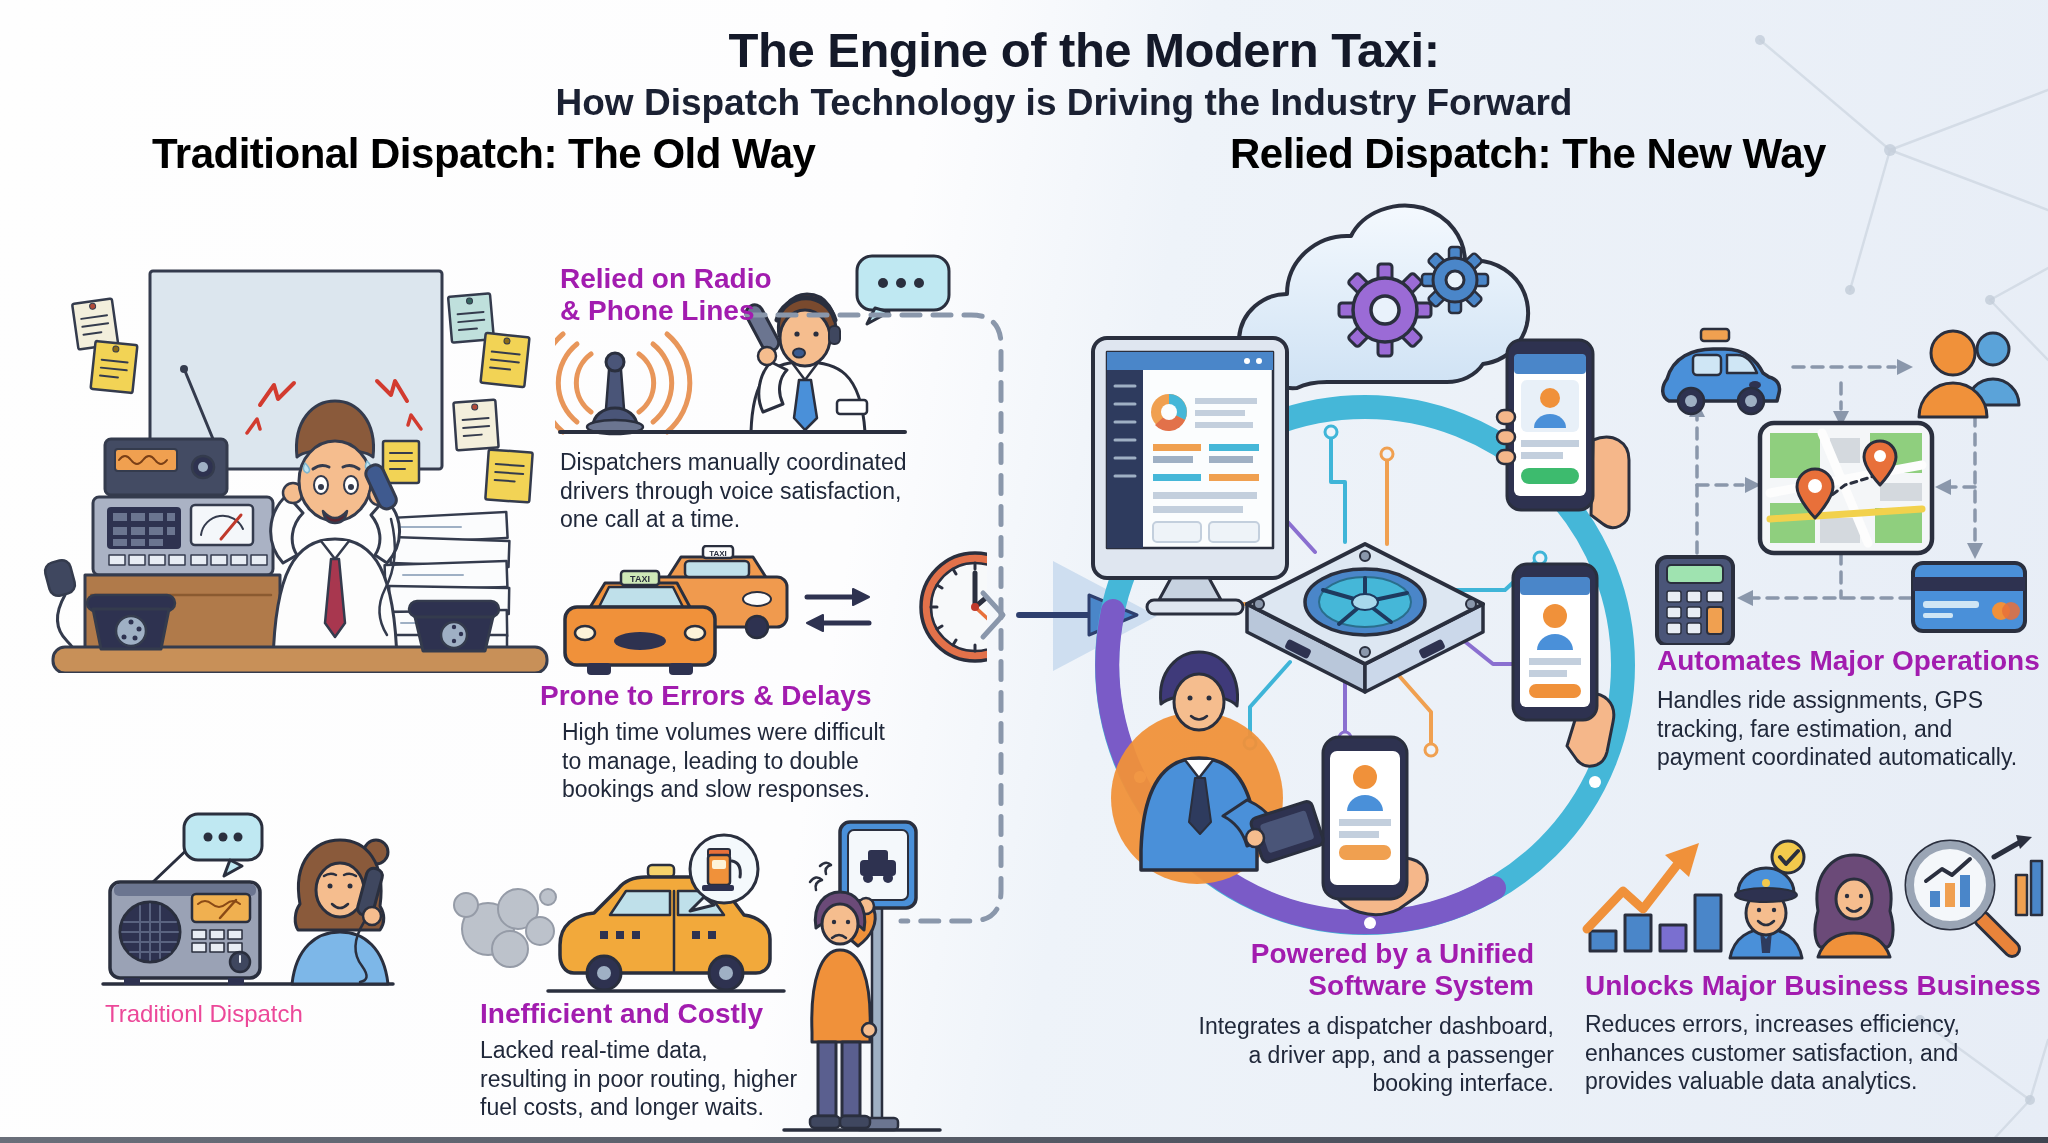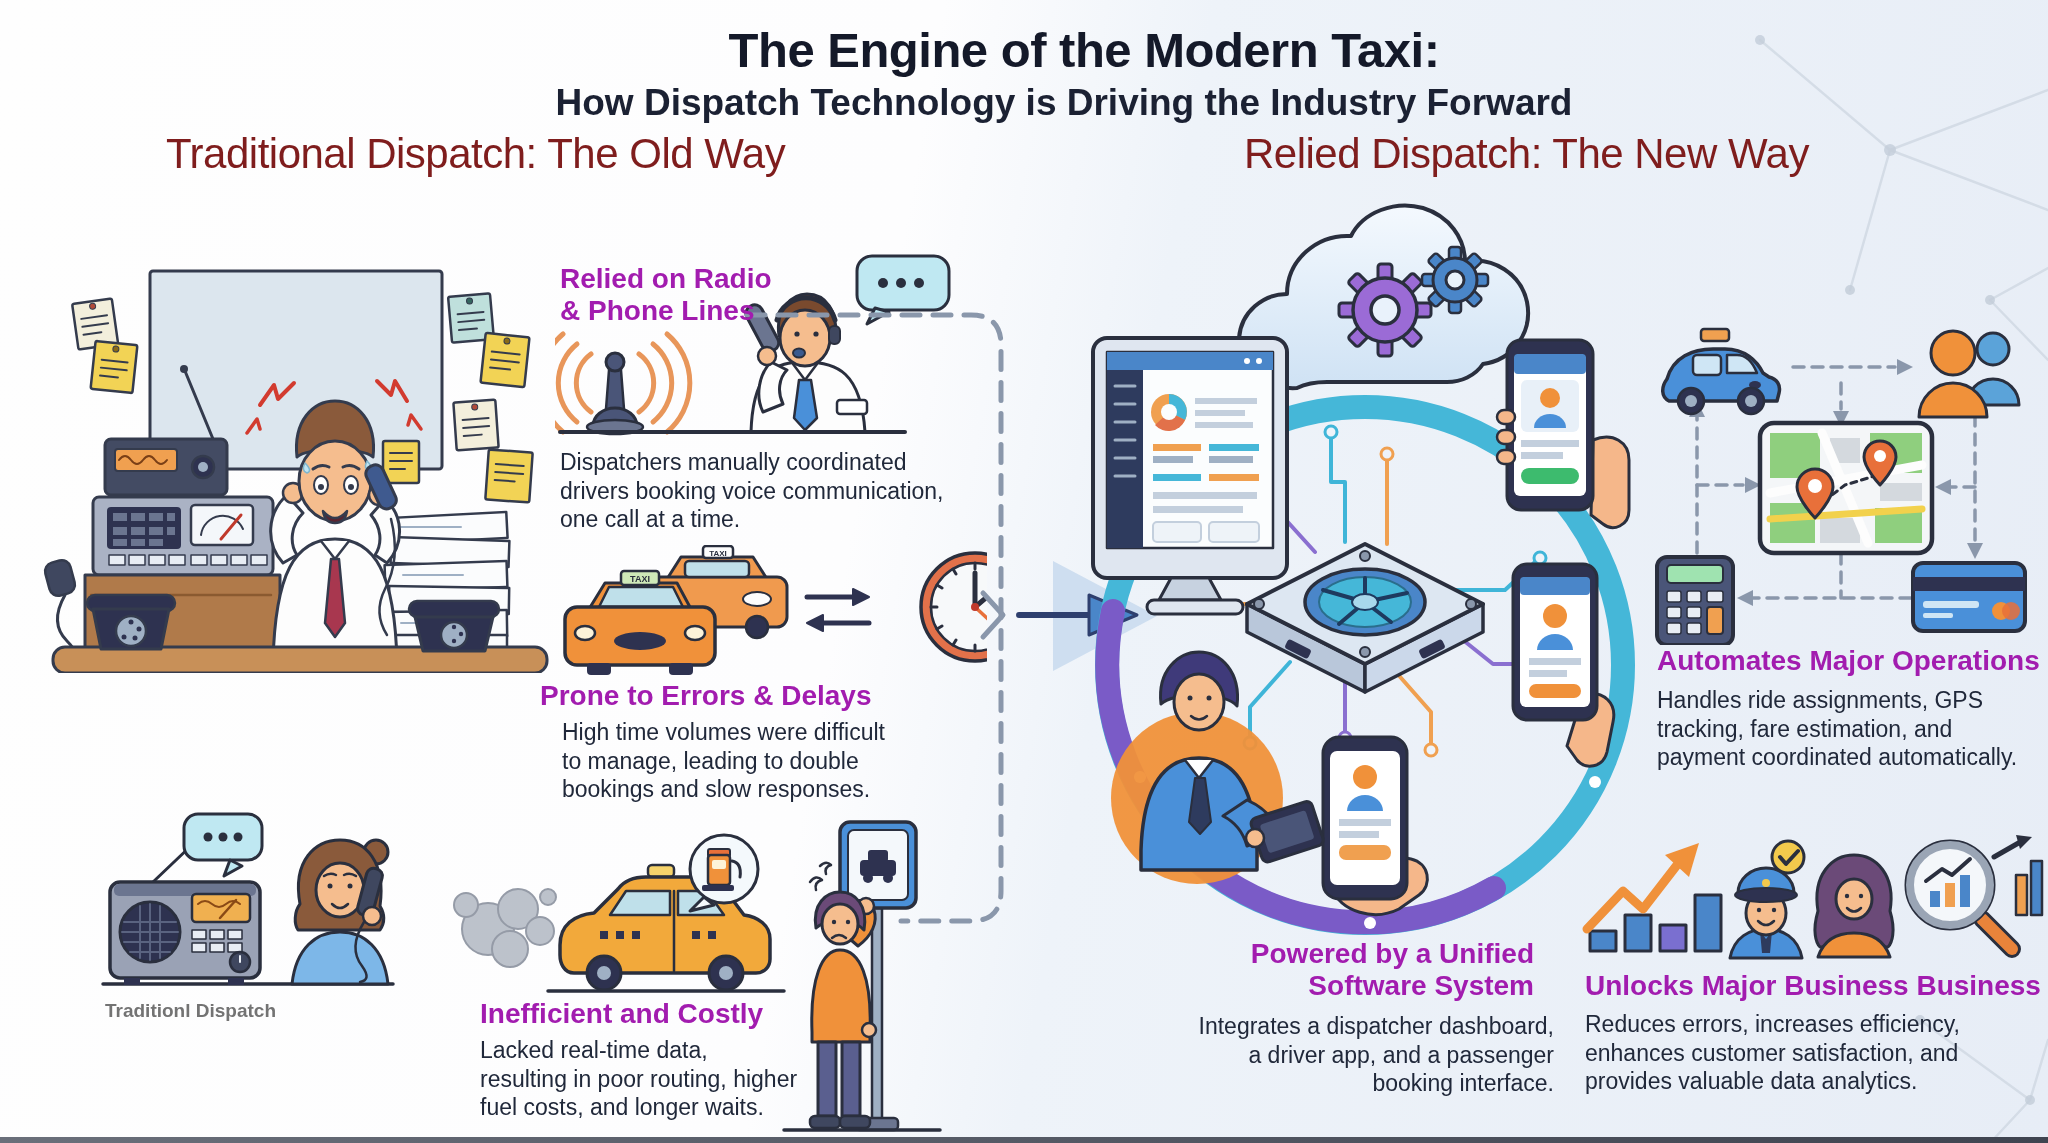--- a/index.html
+++ b/index.html
@@ -4,24 +4,24 @@
 <style>
   html,body{margin:0;padding:0;}
   body{
     width:2048px;height:1143px;position:relative;overflow:hidden;
     background:linear-gradient(100deg,#fefefe 0%,#fdfdfe 42%,#eef3f9 54%,#e7edf6 100%);
     font-family:"Liberation Sans",sans-serif;color:#1d2332;
   }
   .abs{position:absolute;}
   .title{left:60px;top:22px;width:2048px;text-align:center;font-size:49px;font-weight:800;color:#141929;letter-spacing:-0.5px;z-index:3;}
   .subtitle{left:40px;top:82px;width:2048px;text-align:center;font-size:37px;font-weight:600;color:#1b2133;z-index:3;}
-  .sec-h{font-size:42px;font-weight:400;color:#7f1d1d;letter-spacing:-0.5px;z-index:3;margin-left:14px;}
+  .sec-h{font-size:42px;font-weight:700;color:#000000;letter-spacing:-0.5px;z-index:3;}
   .card-t{font-size:28px;font-weight:800;color:#a21caf;white-space:pre-line;line-height:1.15;z-index:3;}
   .card-b{font-size:23px;font-weight:500;color:#20283a;white-space:pre-line;line-height:1.24;z-index:3;}
-  .caption{font-size:19px;font-weight:700;color:#737373;z-index:3;}
+  .caption{font-size:24px;font-weight:400;color:#ec4899;z-index:3;}
   .ctr{text-align:right;}
   svg{display:block;}
   svg *{stroke-linecap:round;stroke-linejoin:round;}
   .bottom-bar{left:0;bottom:0;width:2048px;height:6px;background:linear-gradient(90deg,#6a6f7a,#3f4450);z-index:5;}
   .net{z-index:0;pointer-events:none;}
 </style>
 </head>
 <body>
 
 <svg class="abs net" style="left:0;top:0" width="2048" height="1143" viewBox="0 0 2048 1143">
@@ -225,21 +225,21 @@
       <circle cx="261" cy="84" r="2.6" fill="#2a2f3e"></circle>
     <ellipse cx="244" cy="103" rx="6" ry="4.5" fill="#3a5a8f" stroke="#2a2f3e" stroke-width="2"></ellipse>
     <g transform="rotate(-28 210 80)">
         <rect x="200" y="52" width="17" height="50" rx="8" fill="#6b7590" stroke="#2a2f3e" stroke-width="3"></rect>
       </g>
     <circle cx="212" cy="106" r="9" fill="#f5bd8e" stroke="#2a2f3e" stroke-width="2.5"></circle>
   </g>
   <path d="M5,182 H350" stroke="#2a2f3e" stroke-width="4"></path>
 </svg>
 <div class="abs card-b" style="left:560px;top:448px">Dispatchers manually coordinated
-drivers booking voice communication,
+drivers through voice satisfaction,
 one call at a time.</div>
 
 <svg class="abs" style="left:557px;top:545px" width="430" height="135" viewBox="0 0 430 135">
   <g transform="translate(80,6)">
     <path d="M30,28 L44,6 H116 L130,28 Z" fill="#f09a4e" stroke="#2a2f3e" stroke-width="3"></path>
     <rect x="66" y="-5" width="30" height="12" rx="3" fill="#fdfdfd" stroke="#2a2f3e" stroke-width="2.5"></rect>
     <text x="81" y="5" font-size="8" font-weight="bold" fill="#2a2f3e" text-anchor="middle">TAXI</text>
     <rect x="10" y="26" width="140" height="50" rx="10" fill="#f09a4e" stroke="#2a2f3e" stroke-width="3"></rect>
     <rect x="48" y="10" width="64" height="16" rx="4" fill="#bfe0ea" stroke="#2a2f3e" stroke-width="2.5"></rect>
     <ellipse cx="120" cy="48" rx="14" ry="7" fill="#fdfdfd" stroke="#2a2f3e" stroke-width="2"></ellipse>

